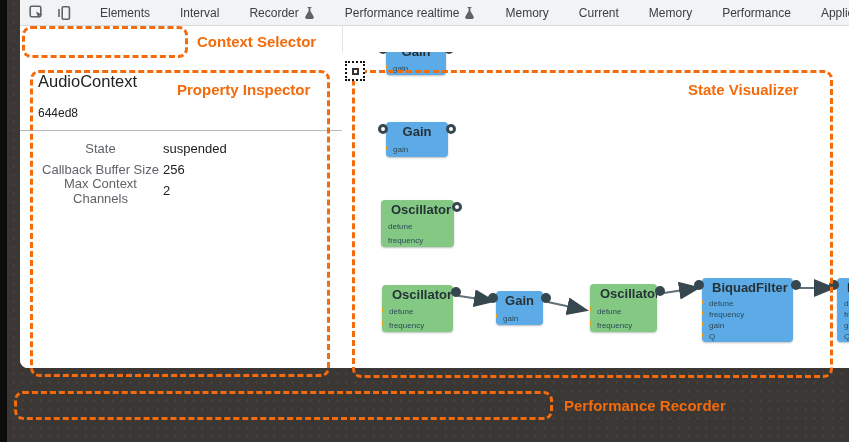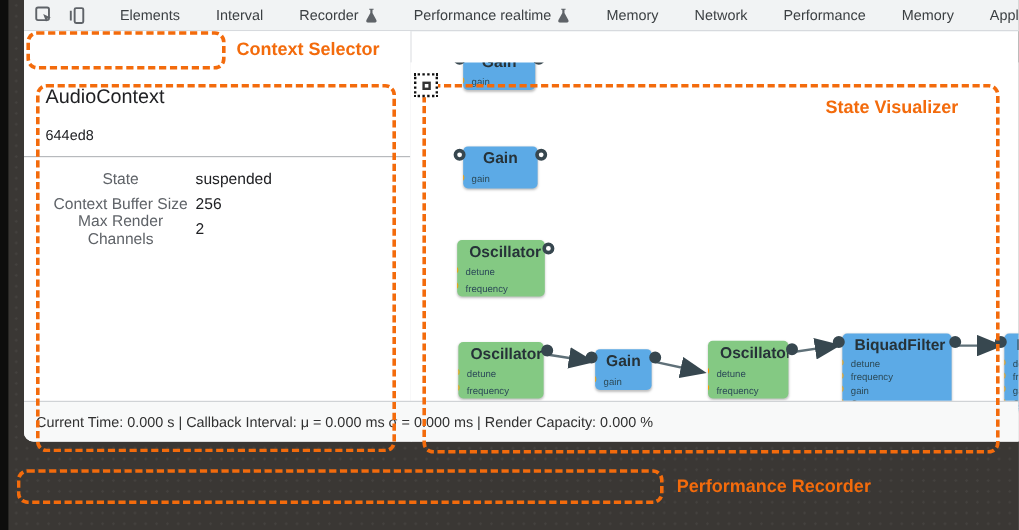--- a/index.html
+++ b/index.html
@@ -111,27 +111,27 @@
           <div class="tab">
             <span>Performance realtime</span>
             <svg width="11" height="12" viewBox="0 0 12 13">
               <path d="M4 0h4v1.1h-1v3.1l3.5 6.2c.6 1.1-.2 2.6-1.4 2.6H2.9c-1.2 0-2-1.5-1.4-2.6L5 4.2V1.1H4z" fill="#5f6368"></path>
             </svg>
           </div>
           <div class="tab">
             <span>Memory</span>
           </div>
           <div class="tab">
-            <span>Network</span>
+            <span>Current</span>
+          </div>
+          <div class="tab">
+            <span>Memory</span>
           </div>
           <div class="tab">
             <span>Performance</span>
-          </div>
-          <div class="tab">
-            <span>Memory</span>
           </div>
           <div class="tab">
             <span>Application</span>
           </div>
         </div>
     </div>
 
     <div class="ctx-toolbar">
       <div class="icon-btn">
         <svg width="14" height="15" viewBox="0 0 14 15">
@@ -147,25 +147,25 @@
     <div class="left-panel">
       <div class="pi-title">AudioContext</div>
       <div class="pi-id">644ed8</div>
       <div class="pi-divider"></div>
       <div class="prop-table">
           <div class="prop-row">
             <span class="prop-label">State</span>
             <span class="prop-value">suspended</span>
           </div>
           <div class="prop-row">
-            <span class="prop-label">Context Buffer Size</span>
+            <span class="prop-label">Callback Buffer Size</span>
             <span class="prop-value">256</span>
           </div>
           <div class="prop-row">
-            <span class="prop-label">Max Render Channels</span>
+            <span class="prop-label">Max Context Channels</span>
             <span class="prop-value">2</span>
           </div>
         </div>
     </div>
     <div class="panel-divider-v"></div>
 
     <div class="graph-panel">
       <svg class="edges" width="507" height="338">
         <defs>
           <marker id="arrow" markerWidth="11" markerHeight="9" refX="9" refY="4.5" orient="auto">
@@ -280,30 +280,28 @@
               <span>gain</span>
             </div>
             <div class="prow" style="height: 11px;">
               <span class="pport" style="top: 0.5px;"></span>
               <span>Q</span>
             </div>
           </div>
         </div>
     </div>
 
-    <div class="statusbar">
-      <span>Current Time: 0.000 s | Callback Interval: μ = 0.000 ms σ = 0.000 ms | Render Capacity: 0.000 %</span>
-    </div>
   </div>
 
   <div class="annot" style="left:0;top:0;width:849px;height:442px;">
     <div class="a-box" style="left:22px; top:26px; width:166px; height:32px;"></div>
     <div class="a-label" style="left:197px; top:33px;">Context Selector</div>
 
     <div class="a-box" style="left:30px; top:70px; width:300px; height:307px;"></div>
+    <div class="a-label" style="left:177px; top:81px;">Property Inspector</div>
 
     <div class="a-box" style="left:352px; top:70px; width:481px; height:308px;"></div>
     <div class="a-label" style="left:688px; top:81px;">State Visualizer</div>
     <div class="marquee">
         <div class="inner"></div>
       </div>
 
     <div class="a-box" style="left:14px; top:391px; width:539px; height:29px;"></div>
     <div class="a-label" style="left:564px; top:397px;">Performance Recorder</div>
   </div>

